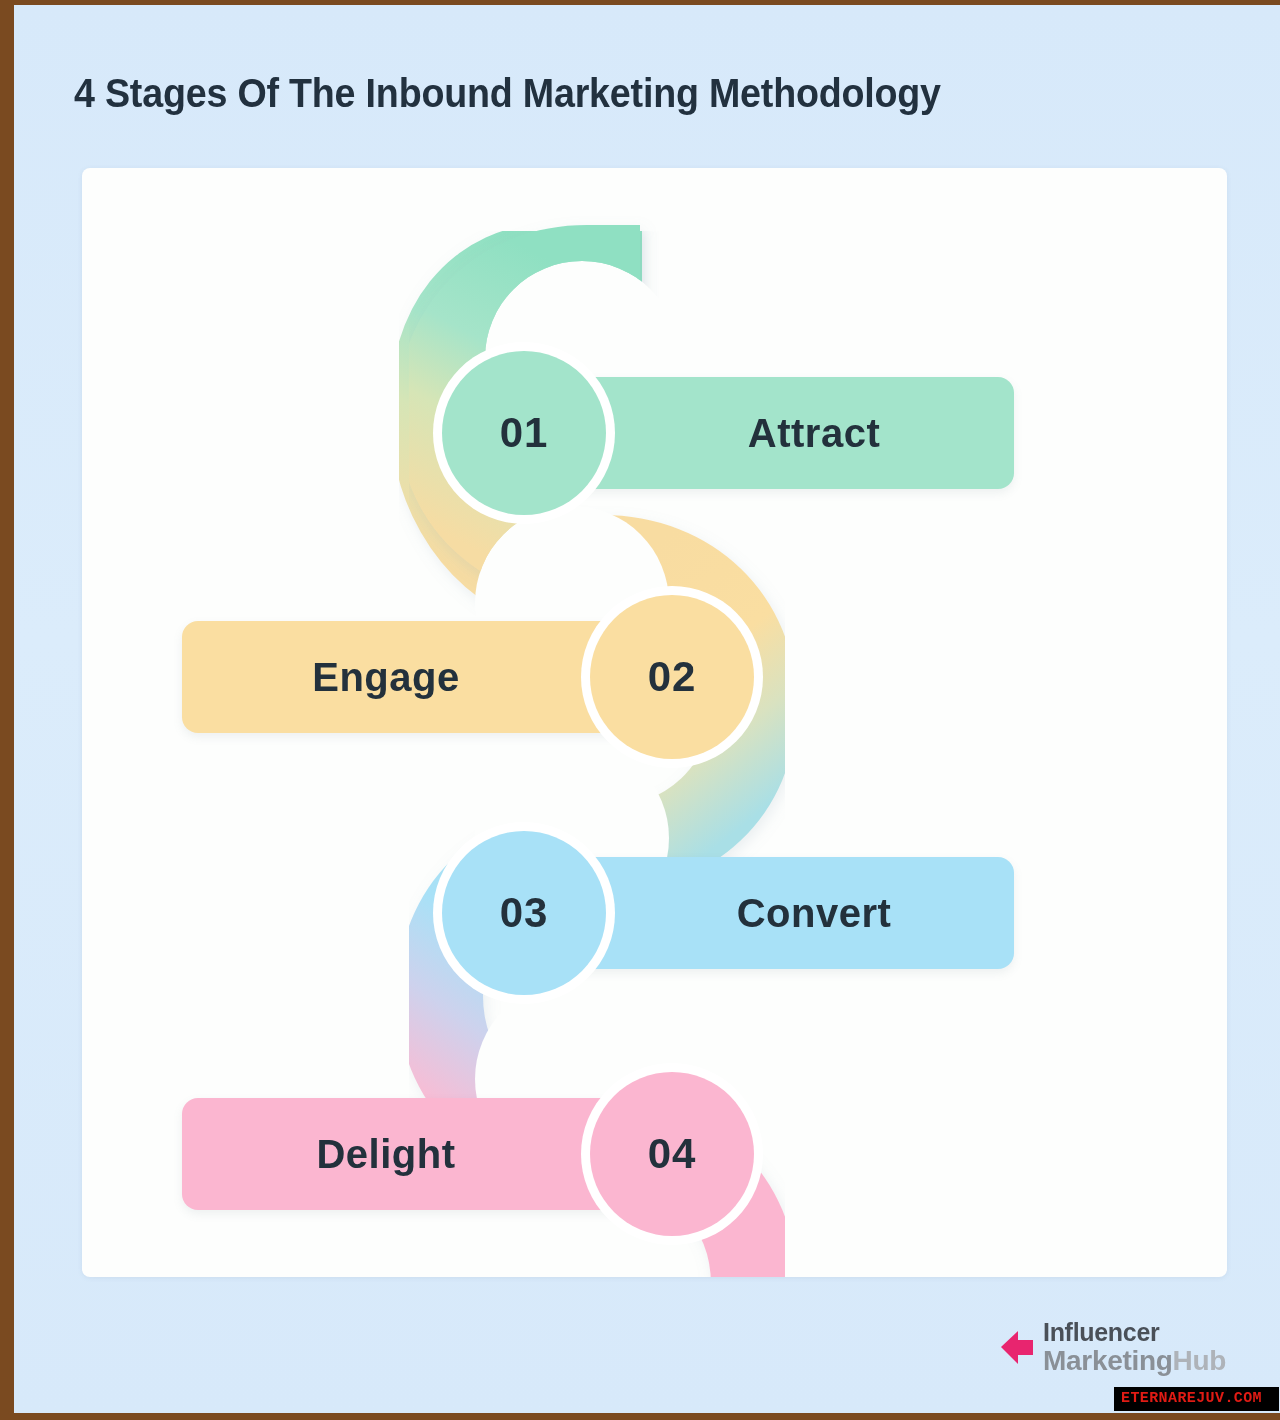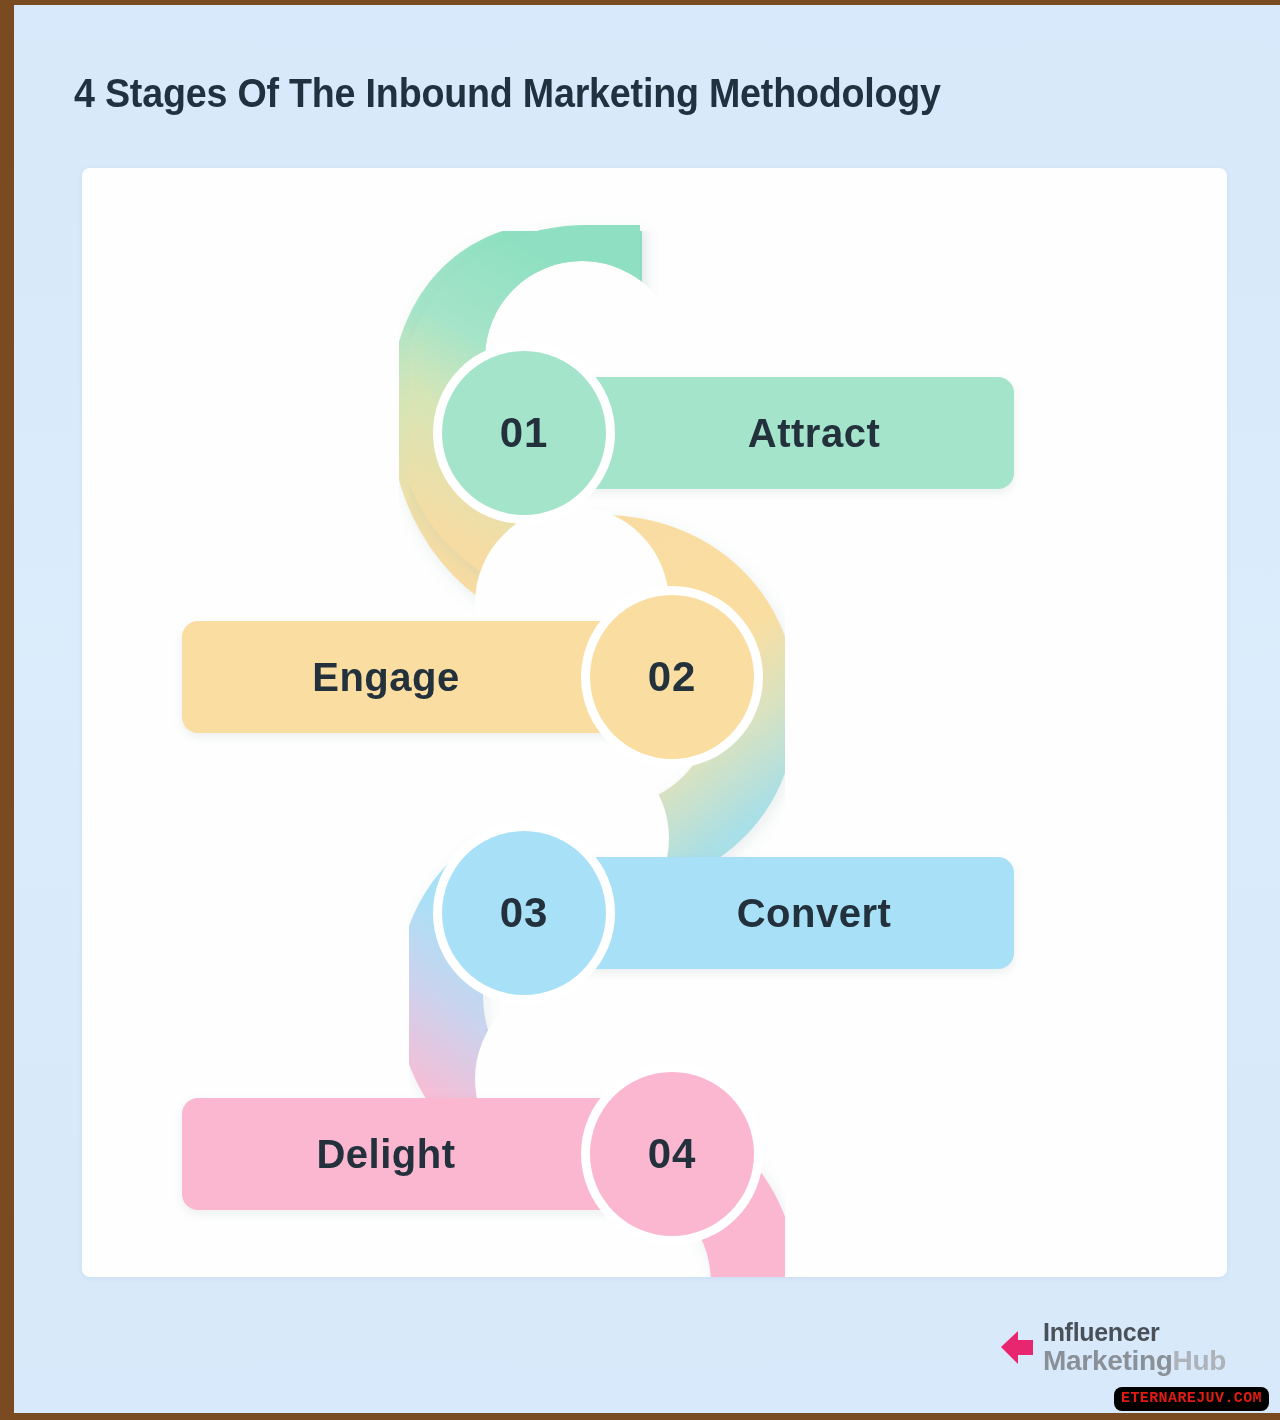--- a/index.html
+++ b/index.html
@@ -169,23 +169,22 @@
   #watermark {
     position: absolute;
     left: 1100px;
     top: 1382px;
     background: #000000;
     color: #e01b14;
     font-family: "Liberation Mono", "DejaVu Sans Mono", monospace;
     font-size: 15px;
     font-weight: bold;
     letter-spacing: 0.4px;
-    padding: 3px 7px 4px 7px;
+    padding: 3px 17px 4px 7px;
     white-space: nowrap;
-    border-radius: 8px;
   }
 </style>
 </head>
 <body>
 
 <div id="frame">
   <div id="canvas">
 
     <div id="title">4 Stages Of The Inbound Marketing Methodology</div>
 

